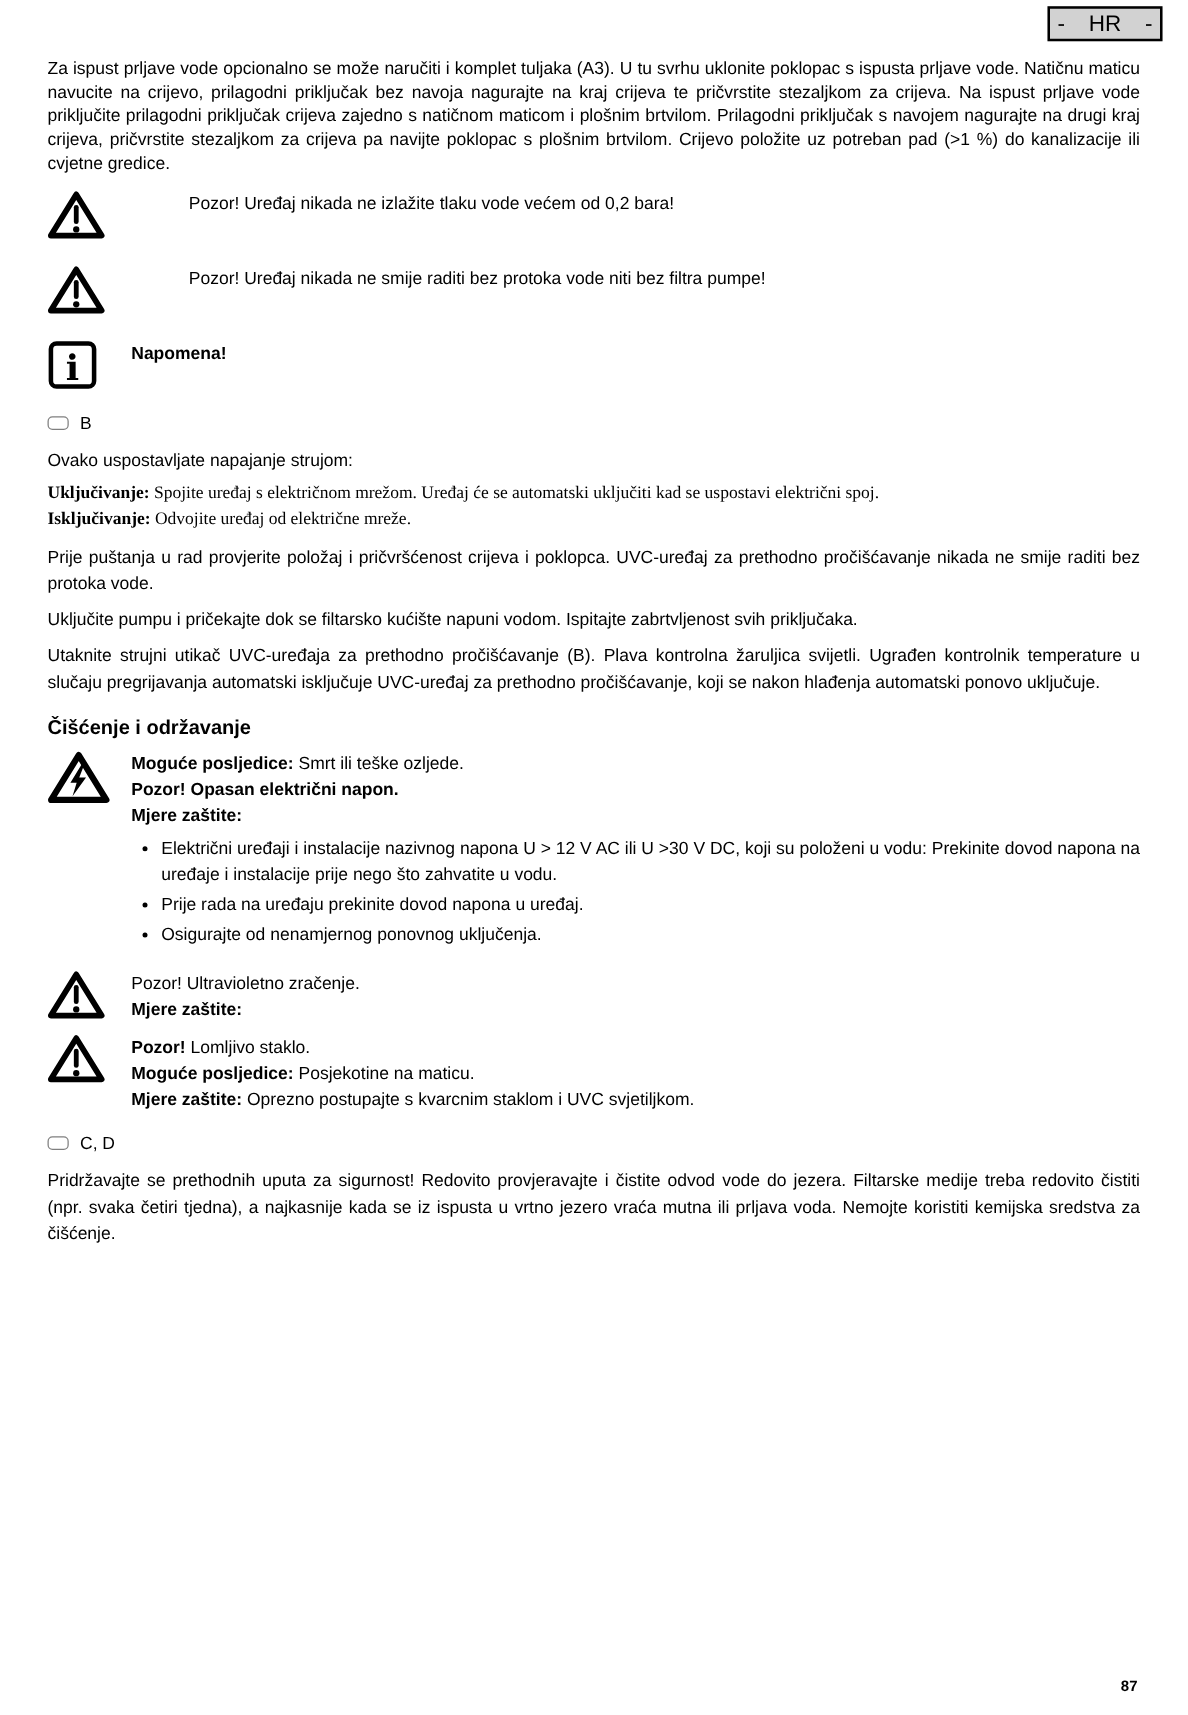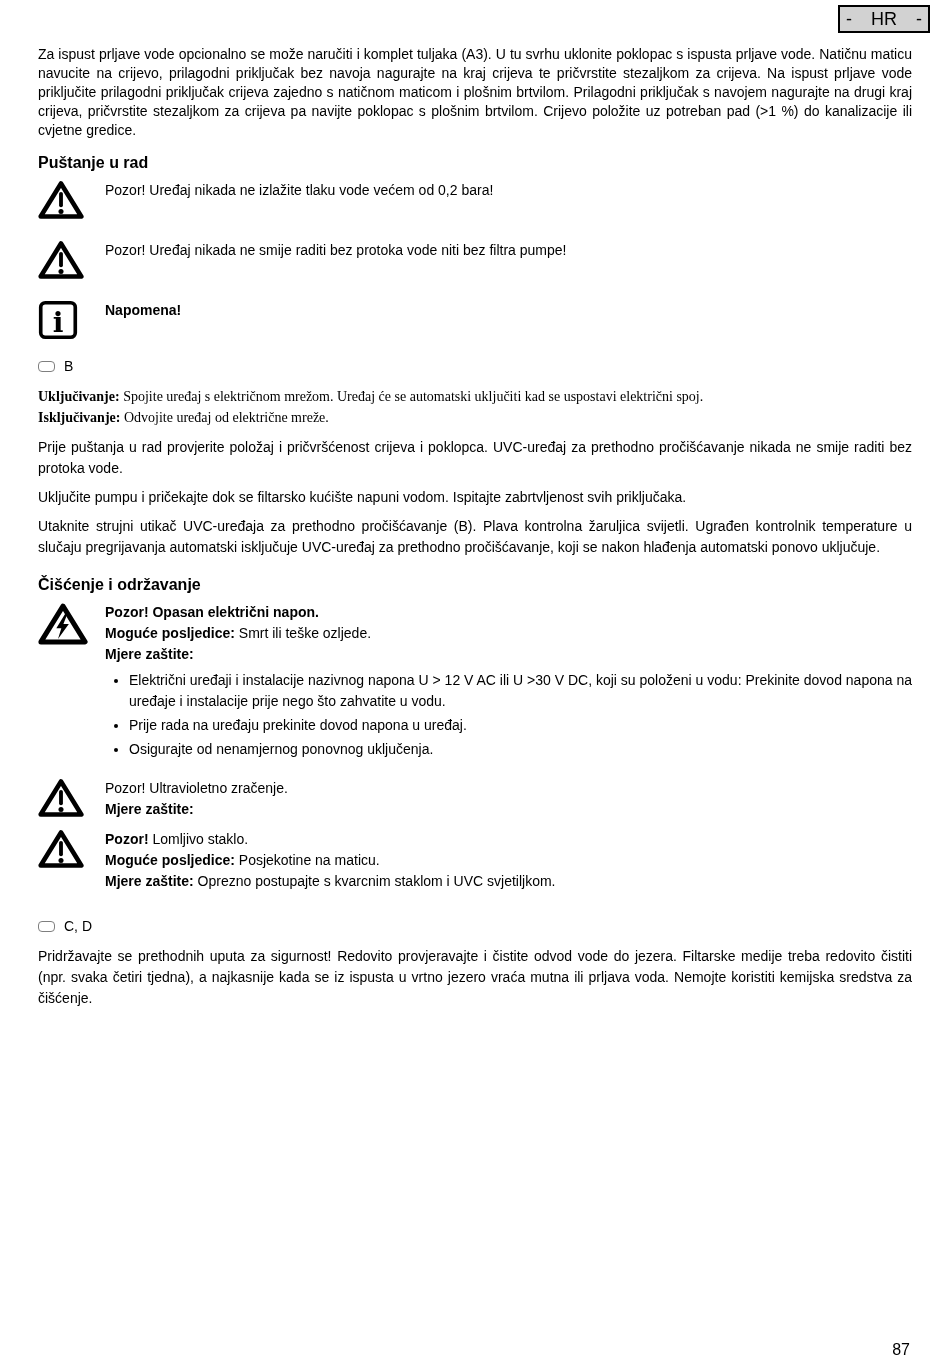--- a/index.html
+++ b/index.html
@@ -38,21 +38,21 @@
     line-height: 19px;
     margin: 13px 0 7px 0;
     font-weight: bold;
   }
   h2.maint { margin-top: 17px; }
   b { font-weight: bold; }
 
   .warn-row { display: flex; margin: 0 0 8px 0; }
   .icon-col { flex: 0 0 67px; padding-top: 1px; }
   .warn-body { flex: 1 1 auto; padding-top: 1px; text-align: left; }
-  .warn-row.simple { min-height: 52px; }
+  .warn-row.simple { min-height: 52px; gap: 46px; }
   .warn-row.note-row { margin-bottom: 16px; }
 
   ul.measures {
     margin: 5px 0 9px 0;
     padding-left: 24px;
     list-style: disc outside;
   }
   ul.measures li { margin: 3px 0; text-align: justify; }
 
   .fig-ref {
@@ -64,44 +64,44 @@
   }
   .fig-box {
     display: inline-block;
     width: 17px;
     height: 11px;
     border: 1.5px solid #7f7f7f;
     border-radius: 4px;
     box-sizing: border-box;
     background: #ffffff;
   }
-  .fig-ref.second { margin-top: 24px; }
+  .fig-ref.second { margin-top: 14px; }
 
   .power-intro { margin-bottom: 5px; }
   .onoff { margin-bottom: 0; font-family: Liberation Serif, serif; }
   .onoff-block { margin-bottom: 9px; }
 
   .page-number {
     position: absolute;
     right: 40px;
     bottom: 12px;
-    font-size: 16px;
+    font-size: 12px;
+    font-weight: bold;
   }
   svg { display: block; }
 </style>
 </head>
 <body>
 
 <div class="page">
 
   <div class="lang-badge">- HR -</div>
 
   <p class="intro">Za ispust prljave vode opcionalno se može naručiti i komplet tuljaka (A3). U tu svrhu uklonite poklopac s ispusta prljave vode. Natičnu maticu navucite na crijevo, prilagodni priključak bez navoja nagurajte na kraj crijeva te pričvrstite stezaljkom za crijeva. Na ispust prljave vode priključite prilagodni priključak crijeva zajedno s natičnom maticom i plošnim brtvilom. Prilagodni priključak s navojem nagurajte na drugi kraj crijeva, pričvrstite stezaljkom za crijeva pa navijte poklopac s plošnim brtvilom. Crijevo položite uz potreban pad (&gt;1 %) do kanalizacije ili cvjetne gredice.</p>
 
-  <h2>Puštanje u rad</h2>
 
   <div class="warn-row simple">
     <div class="icon-col">
       <svg width="46" height="40" viewBox="0 0 60 52">
         <path d="M30 4.5 L56.5 47.5 L3.5 47.5 Z" fill="none" stroke="#000" stroke-width="6" stroke-linejoin="round"></path>
         <path d="M30 18 L30 33" stroke="#000" stroke-width="5" stroke-linecap="round"></path>
         <circle cx="30" cy="41" r="3.3" fill="#000"></circle>
       </svg>
     </div>
     <div class="warn-body">Pozor! Uređaj nikada ne izlažite tlaku vode većem od 0,2 bara!</div>
@@ -128,42 +128,43 @@
     <div class="warn-body">
       <div><b>Napomena!</b></div>
     </div>
   </div>
 
   <div class="fig-ref">
     <span class="fig-box"></span>
     <span>B</span>
   </div>
 
+  <p class="nojust power-intro">Ovako uspostavljate napajanje strujom:</p>
 
   <div class="onoff-block">
     <p class="nojust onoff"><b>Uključivanje:</b><span> Spojite uređaj s električnom mrežom. Uređaj će se automatski uključiti kad se uspostavi električni spoj.</span></p>
     <p class="nojust onoff"><b>Isključivanje:</b><span> Odvojite uređaj od električne mreže.</span></p>
   </div>
 
   <p>Prije puštanja u rad provjerite položaj i pričvršćenost crijeva i poklopca. UVC-uređaj za prethodno pročišćavanje nikada ne smije raditi bez protoka vode.</p>
   <p>Uključite pumpu i pričekajte dok se filtarsko kućište napuni vodom. Ispitajte zabrtvljenost svih priključaka.</p>
   <p>Utaknite strujni utikač UVC-uređaja za prethodno pročišćavanje (B). Plava kontrolna žaruljica svijetli. Ugrađen kontrolnik temperature u slučaju pregrijavanja automatski isključuje UVC-uređaj za prethodno pročišćavanje, koji se nakon hlađenja automatski ponovo uključuje.</p>
 
   <h2 class="maint">Čišćenje i održavanje</h2>
 
   <div class="warn-row">
     <div class="icon-col">
       <svg width="50" height="44" viewBox="0 0 60 52">
         <path d="M30 4.5 L56.5 47.5 L3.5 47.5 Z" fill="none" stroke="#000" stroke-width="6" stroke-linejoin="round"></path>
         <polygon points="33,13 22,31 28,31 24,44 37,26 30.5,26 35.5,13" fill="#000"></polygon>
       </svg>
     </div>
     <div class="warn-body">
+      <div><b>Moguće posljedice:</b><span> Smrt ili teške ozljede.</span></div>
       <div><b>Pozor! Opasan električni napon.</b></div>
-      <div><b>Moguće posljedice:</b><span> Smrt ili teške ozljede.</span></div>
       <div><b>Mjere zaštite:</b></div>
       <ul class="measures">
         <li>Električni uređaji i instalacije nazivnog napona U &gt; 12 V AC ili U &gt;30 V DC, koji su položeni u vodu: Prekinite dovod napona na uređaje i instalacije prije nego što zahvatite u vodu.</li>
         <li>Prije rada na uređaju prekinite dovod napona u uređaj.</li>
         <li>Osigurajte od nenamjernog ponovnog uključenja.</li>
       </ul>
     </div>
   </div>
 
   <div class="warn-row">

